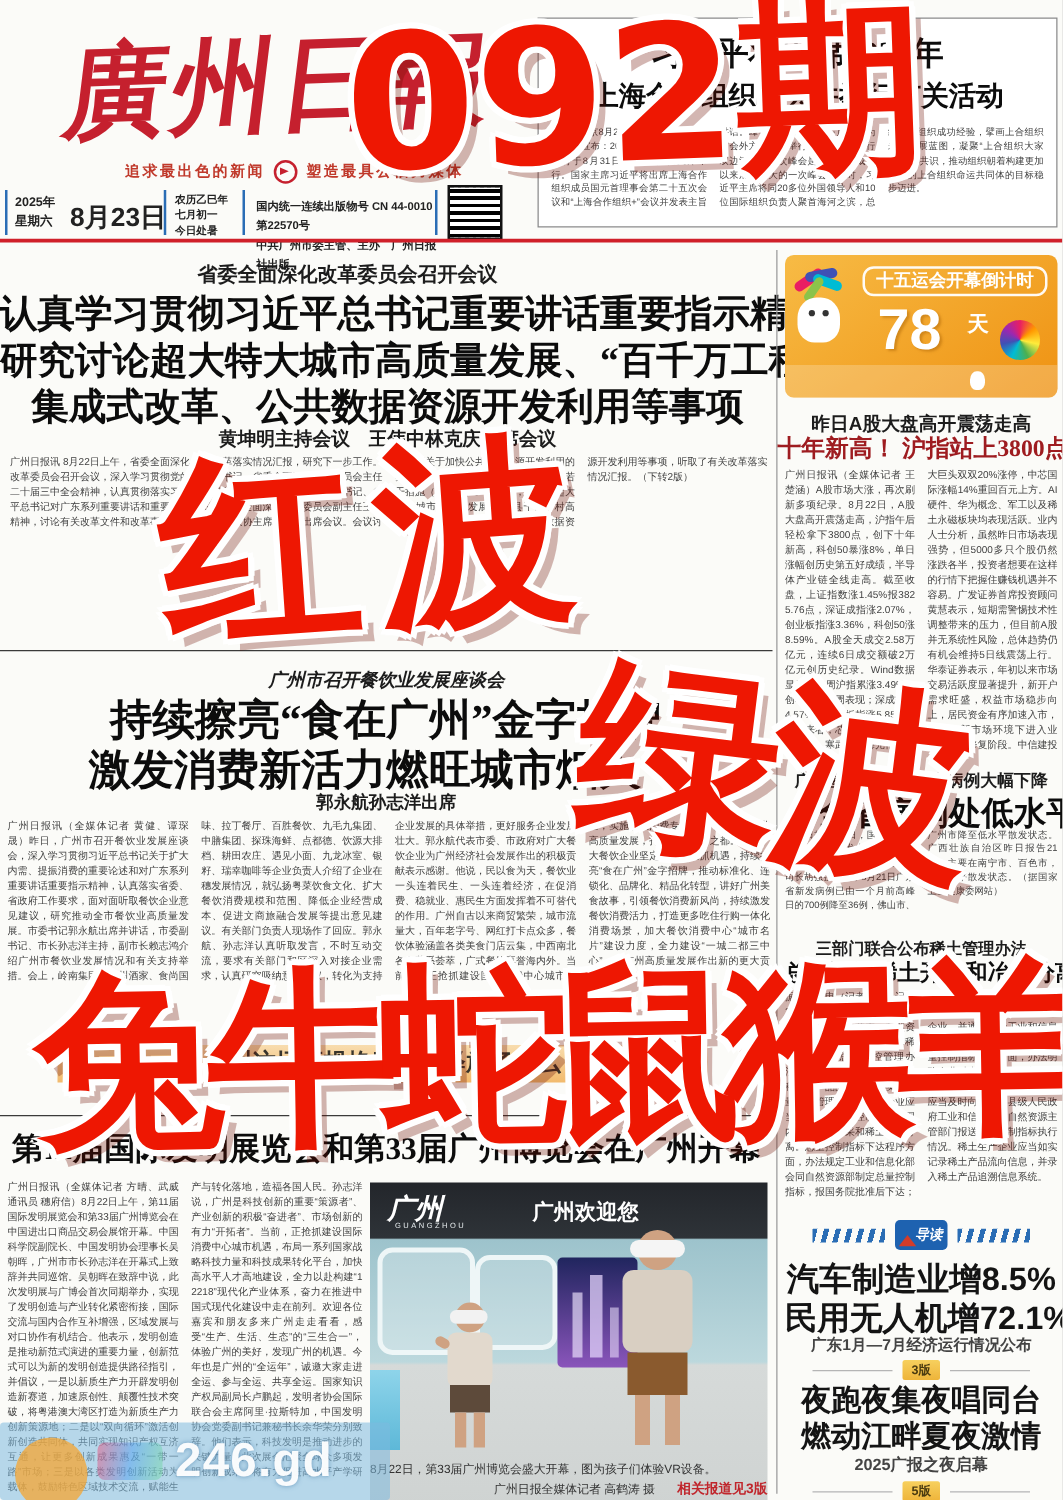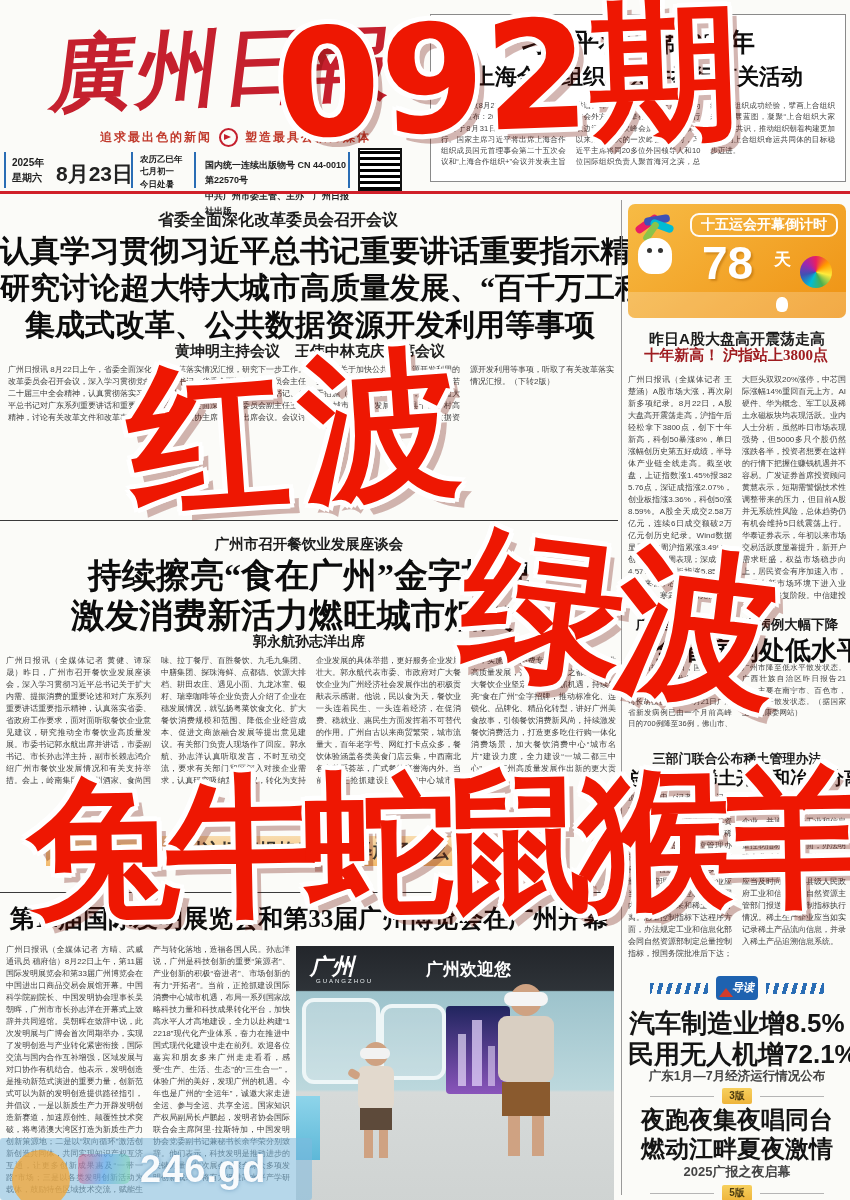--- a/index.html
+++ b/index.html
@@ -107,21 +107,21 @@
     </div>
     <div class="abs" style="left:74px;top:32px;font-size:46px;font-weight:900;color:#fff;text-shadow:2px 2px 2px rgba(160,90,0,.4);">78</div>
     <div class="abs" style="left:146px;top:44px;font-size:17px;font-weight:bold;color:#fff;">天</div>
     <div class="abs emblem" style="left:172px;top:52px;width:32px;height:32px;"></div>
     <div class="abs" style="left:0;top:88px;width:218px;height:26px;background:rgba(255,255,255,.22);">
       <span class="abs" style="left:148px;top:5px;width:12px;height:15px;background:#fff;border-radius:45% 45% 40% 40%;"></span>
     </div>
   </div>
 
   <div class="abs kicker" style="left:628px;top:330px;width:218px;font-size:15px;">昨日A股大盘高开震荡走高</div>
-  <div class="abs stockhead" style="left:622px;top:346px;width:228px;font-size:15px;">十年新高！ 沪指站上3800点</div>
+  <div class="abs stockhead" style="left:622px;top:346px;width:228px;font-size:19px;">十年新高！ 沪指站上3800点</div>
   <div class="abs bodytxt jt" style="left:628px;top:374px;width:218px;height:236px;column-count:2;">广州日报讯（全媒体记者 王楚涵）A股市场大涨，再次刷新多项纪录。8月22日，A股大盘高开震荡走高，沪指午后轻松拿下3800点，创下十年新高，科创50暴涨8%，单日涨幅创历史第五好成绩，半导体产业链全线走高。截至收盘，上证指数涨1.45%报3825.76点，深证成指涨2.07%，创业板指涨3.36%，科创50涨8.59%。A股全天成交2.58万亿元，连续6日成交额破2万亿元创历史纪录。Wind数据显示，本周沪指累涨3.49%，创年内最佳周表现；深成指涨4.57%，创业板指涨5.85%。具体来看，芯片产业链全日涨势强劲，寒武纪、海光信息两大巨头双双20%涨停，中芯国际涨幅14%重回百元上方。AI硬件、华为概念、军工以及稀土永磁板块均表现活跃。业内人士分析，虽然昨日市场表现强势，但5000多只个股仍然涨跌各半，投资者想要在这样的行情下把握住赚钱机遇并不容易。广发证券首席投资顾问黄慧表示，短期需警惕技术性调整带来的压力，但目前A股并无系统性风险，总体趋势仍有机会维持5日线震荡上行。华泰证券表示，年初以来市场交易活跃度显著提升，新开户需求旺盛，权益市场稳步向上，居民资金有序加速入市，存量在新市场环境下进入业绩、估值修复阶段。中信建投证券分析称，随着上市公司逐步进入半年报披露密集期，市场整体对业绩的关注度将会加大，业绩稳预期的资产有望走出韧性。</div>
 
   <div class="abs kicker" style="left:628px;top:616px;width:218px;font-size:13.5px;">广州基孔肯雅热新发病例大幅下降</div>
   <div class="abs bighead" style="left:655px;top:633px;width:218px;font-size:26px;">全省病例处低水平散发状态</div>
   <div class="abs bodytxt jt" style="left:628px;top:662px;width:218px;height:84px;column-count:2;font-size:7.5px;">广州日报讯 22日，国家卫生健康委召开新闻发布会，国家卫生健康委新闻发言人、宣传司司长胡强强表示，8月21日广东省新发病例已由一个月前高峰日的700例降至36例，佛山市、广州市降至低水平散发状态。广西壮族自治区昨日报告21例，主要在南宁市、百色市，呈低水平散发状态。（据国家卫生健康委网站）</div>
 
   <div class="abs kicker" style="left:628px;top:750px;width:218px;font-size:13px;">三部门联合公布稀土管理办法</div>
   <div class="abs bighead" style="left:628px;top:766px;width:218px;font-size:18px;">总量调控稀土开采和冶炼分离</div>
   <div class="abs bodytxt jt" style="left:628px;top:792px;width:218px;height:170px;column-count:2;">据新华社电（记者周圆）记者22日获悉，工业和信息化部、国家发展改革委、自然资源部日前公布《稀土开采和稀土冶炼分离总量调控管理办法》，明确国家对稀土开采和稀土矿产品的冶炼分离实行总量调控管理，稀土生产企业应当在获得的总量控制指标范围内从事稀土开采和稀土冶炼分离。总量控制指标下达程序方面，办法规定工业和信息化部会同自然资源部制定总量控制指标，报国务院批准后下达；工业和信息化部、自然资源部将总量控制指标下达稀土生产企业，并通报省级工业和信息化、自然资源主管部门等。总量控制指标执行方面，办法明确企业对本企业总量控制指标执行情况负责；稀土生产企业应当及时向当地的县级人民政府工业和信息化、自然资源主管部门报送总量控制指标执行情况。稀土生产企业应当如实记录稀土产品流向信息，并录入稀土产品追溯信息系统。</div>
 
@@ -143,21 +143,21 @@
   </div>
   <div class="abs digesthead" style="left:628px;top:1133px;width:218px;font-size:24px;">燃动江畔夏夜激情</div>
   <div class="abs digesthead" style="left:628px;top:1104px;width:218px;font-size:24px;">夜跑夜集夜唱同台</div>
   <div class="abs kicker" style="left:628px;top:1163px;width:218px;font-size:13px;color:#444;">2025广报之夜启幕</div>
   <div class="abs" style="left:628px;top:1185px;width:218px;display:flex;align-items:center;justify-content:center;gap:8px;">
     <span class="bline"></span>
     <span class="badge">5版</span>
     <span class="bline"></span>
   </div>
 
-  <div class="abs kicker" style="left:0;top:535px;width:618px;font-size:14.5px;">广州市召开餐饮业发展座谈会</div>
+  <div class="abs kicker" style="left:0;top:535px;width:618px;font-size:14.5px;font-style:italic;">广州市召开餐饮业发展座谈会</div>
   <div class="abs bighead" style="left:0;top:593px;width:618px;font-size:34px;">激发消费新活力燃旺城市烟火气</div>
   <div class="abs bighead" style="left:0;top:553px;width:618px;font-size:34px;">持续擦亮“食在广州”金字招牌</div>
   <div class="abs kicker" style="left:0;top:633px;width:618px;font-size:14px;">郭永航孙志洋出席</div>
   <div class="abs bodytxt jt" style="left:6px;top:655px;width:610px;height:174px;column-count:4;">广州日报讯（全媒体记者 黄健、谭琛晟）昨日，广州市召开餐饮业发展座谈会，深入学习贯彻习近平总书记关于扩大内需、提振消费的重要论述和对广东系列重要讲话重要指示精神，认真落实省委、省政府工作要求，面对面听取餐饮企业意见建议，研究推动全市餐饮业高质量发展。市委书记郭永航出席并讲话，市委副书记、市长孙志洋主持，副市长赖志鸿介绍广州市餐饮业发展情况和有关支持举措。会上，岭南集团、广州酒家、食尚国味、拉丁餐厅、百胜餐饮、九毛九集团、中膳集团、探珠海鲜、点都德、饮源大排档、耕田农庄、遇见小面、九龙冰室、银籽、瑞幸咖啡等企业负责人介绍了企业在穗发展情况，就弘扬粤菜饮食文化、扩大餐饮消费规模和范围、降低企业经营成本、促进文商旅融合发展等提出意见建议。有关部门负责人现场作了回应。郭永航、孙志洋认真听取发言，不时互动交流，要求有关部门和区深入对接企业需求，认真研究吸纳意见建议，转化为支持企业发展的具体举措，更好服务企业发展壮大。郭永航代表市委、市政府对广大餐饮企业为广州经济社会发展作出的积极贡献表示感谢。他说，民以食为天，餐饮业一头连着民生、一头连着经济，在促消费、稳就业、惠民生方面发挥着不可替代的作用。广州自古以来商贸繁荣，城市流量大，百年老字号、网红打卡点众多，餐饮体验涵盖各类美食门店云集，中西南北各色菜系荟萃，广式餐饮享誉海内外。当前广州正抢抓建设国际消费中心城市机遇，实施提振消费专项行动，推动餐饮业高质量发展，打造中华美食之都。希望广大餐饮企业坚定信心、抢抓机遇，持续擦亮“食在广州”金字招牌，推动标准化、连锁化、品牌化、精品化转型，讲好广州美食故事，引领餐饮消费新风尚，持续激发餐饮消费活力，打造更多吃住行购一体化消费场景，加大餐饮消费中心“城市名片”建设力度，全力建设“一城二都三中心”，为广州高质量发展作出新的更大贡献。</div>
 
   <div class="abs hilite" style="left:46px;top:836px;width:520px;height:30px;font-size:19px;line-height:30px;">广州这场高规格座谈会释放了什么</div>
   <div class="abs rule" style="left:0;top:892px;width:618px;"></div>
 
   <div class="abs bighead" style="left:0;top:902px;width:618px;font-size:25px;">第11届国际发明展览会和第33届广州博览会在广州开幕</div>
   <div class="abs bodytxt jt" style="left:6px;top:944px;width:284px;height:252px;column-count:2;">广州日报讯（全媒体记者 方晴、武威 通讯员 穗府信）8月22日上午，第11届国际发明展览会和第33届广州博览会在中国进出口商品交易会展馆开幕。中国科学院副院长、中国发明协会理事长吴朝晖，广州市市长孙志洋在开幕式上致辞并共同巡馆。吴朝晖在致辞中说，此次发明展与广博会首次同期举办，实现了发明创造与产业转化紧密衔接，国际交流与国内合作互补增强，区域发展与对口协作有机结合。他表示，发明创造是推动新范式演进的重要力量，创新范式可以为新的发明创造提供路径指引，并倡议，一是以新质生产力开辟发明创造新赛道，加速原创性、颠覆性技术突破，将粤港澳大湾区打造为新质生产力创新策源地；二是以“双向循环”激活创新创造共同体，共同实现知识产权互济互通，让更多创新成果惠及“一带一路”市场；三是以各类发明创新活动为载体，鼓励特色区域技术交流，赋能生产与转化落地，造福各国人民。孙志洋说，广州是科技创新的重要“策源者”、产业创新的积极“奋进者”、市场创新的有力“开拓者”。当前，正抢抓建设国际消费中心城市机遇，布局一系列国家战略科技力量和科技成果转化平台，加快高水平人才高地建设，全力以赴构建“12218”现代化产业体系，奋力在推进中国式现代化建设中走在前列。欢迎各位嘉宾和朋友多来广州走走看看，感受“生产、生活、生态”的“三生合一”，体验广州的美好，发现广州的机遇。今年也是广州的“全运年”，诚邀大家走进全运、参与全运、共享全运。国家知识产权局副局长卢鹏起，发明者协会国际联合会主席阿里·拉斯特加，中国发明协会党委副书记兼秘书长余华荣分别致辞。他们表示，科技发明是推动进步的关键力量，此次展会汇聚全球众多项发明创新成果，将有力促进高水平产学研协同和创新成果交流转化。（下转2版）</div>
@@ -187,20 +187,25 @@
 
     <div class="abs" style="left:192px;top:38px;width:80px;height:176px;">
       <span class="abs figskin" style="left:22px;top:0;width:32px;height:32px;border-radius:50%;"></span>
       <span class="abs" style="left:16px;top:8px;width:44px;height:14px;background:#f5f5f5;border-radius:7px;"></span>
       <span class="abs" style="left:10px;top:32px;width:56px;height:66px;background:#d9cfc2;border-radius:9px;"></span>
       <span class="abs" style="left:14px;top:98px;width:48px;height:34px;background:#8a5a2e;"></span>
       <span class="abs figskin" style="left:20px;top:132px;width:12px;height:40px;"></span>
       <span class="abs figskin" style="left:44px;top:132px;width:12px;height:40px;"></span>
     </div>
   </div>
+  <div class="abs" style="left:296px;top:1165px;width:318px;">
+    <span class="cap">8月22日，第33届广州博览会盛大开幕，图为孩子们体验VR设备。</span>
+    <span class="cap" style="float:right;font-weight:bold;color:#c0262c;font-size:11px;">相关报道见3版</span>
+    <div class="cap" style="text-align:right;margin-top:2px;padding-right:90px;">广州日报全媒体记者 高鹤涛 摄</div>
+  </div>
 
   <div class="abs ov" style="left:276px;top:2px;font-size:150px;transform:rotate(-2deg);">092期</div>
   <div class="abs ov" style="left:128px;top:352px;font-size:160px;letter-spacing:12px;transform:rotate(-4deg);">红波</div>
   <div class="abs ov" style="left:462px;top:536px;font-size:162px;letter-spacing:-6px;transform:rotate(7deg);">绿波</div>
   <div class="abs ov" style="left:28px;top:768px;font-size:152px;letter-spacing:-14px;transform:rotate(-1deg);">兔牛蛇鼠猴羊</div>
 
   <div class="abs wmark" style="left:0;top:1138px;width:312px;height:62px;">
     <span class="abs" style="left:12px;top:12px;width:58px;height:58px;background:rgba(246,166,50,.75);border-radius:50%;"></span>
     <span class="abs" style="left:78px;top:16px;width:52px;height:30px;background:linear-gradient(100deg,rgba(240,80,120,.5),rgba(80,160,240,.5),rgba(120,220,160,.5));border-radius:6px;"></span>
     <span class="abs wmtext" style="left:140px;top:10px;">246.gd</span>

